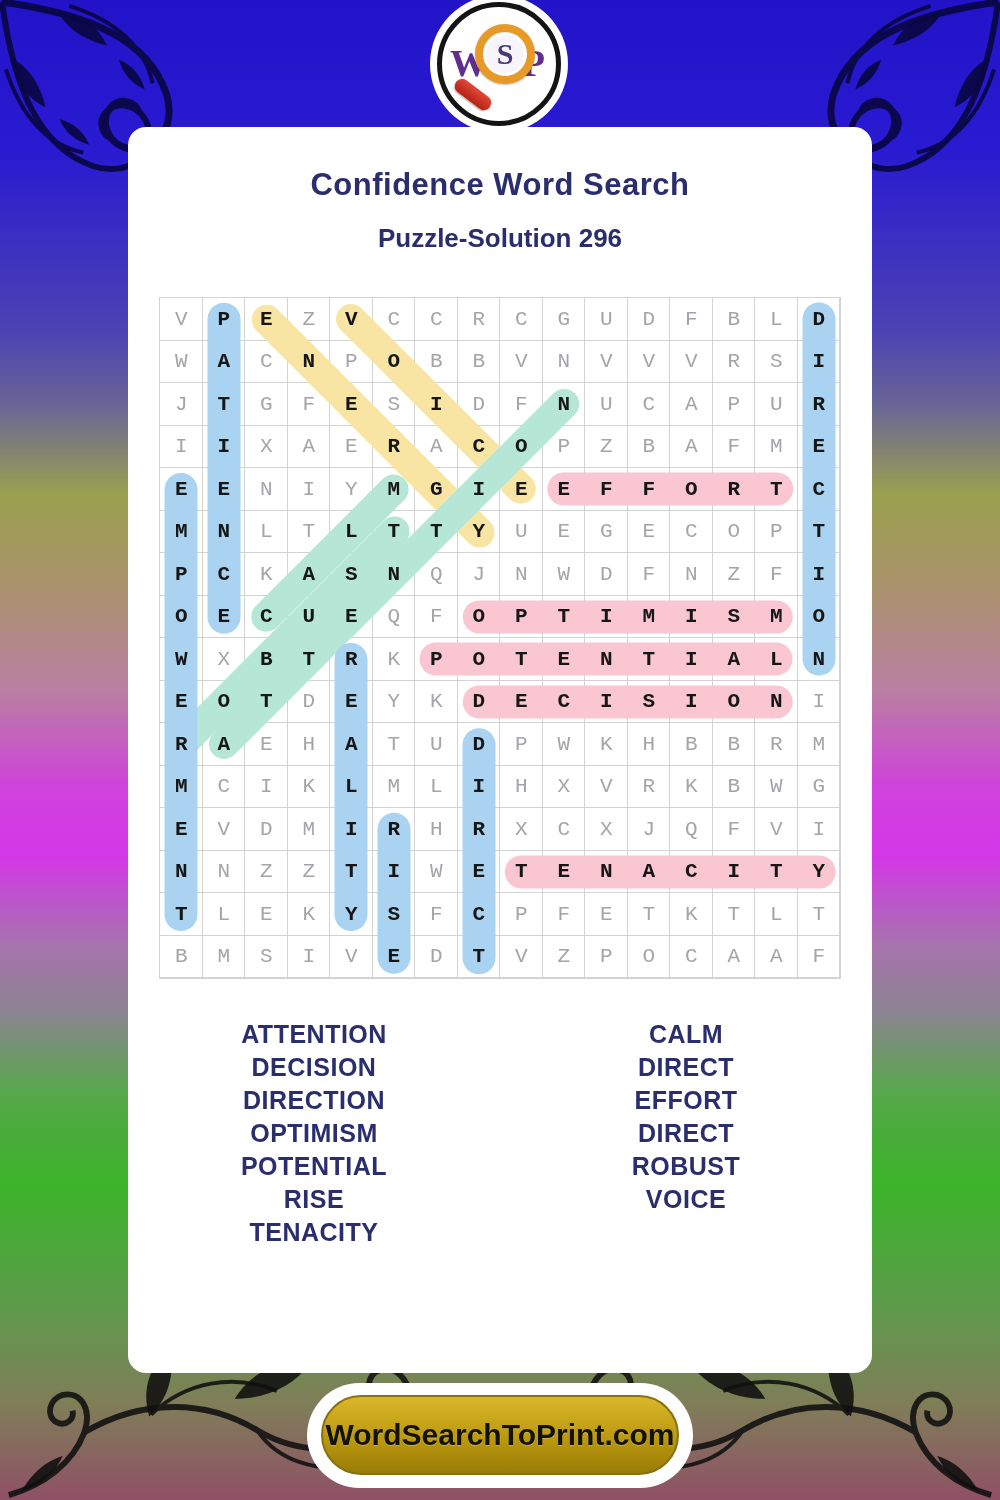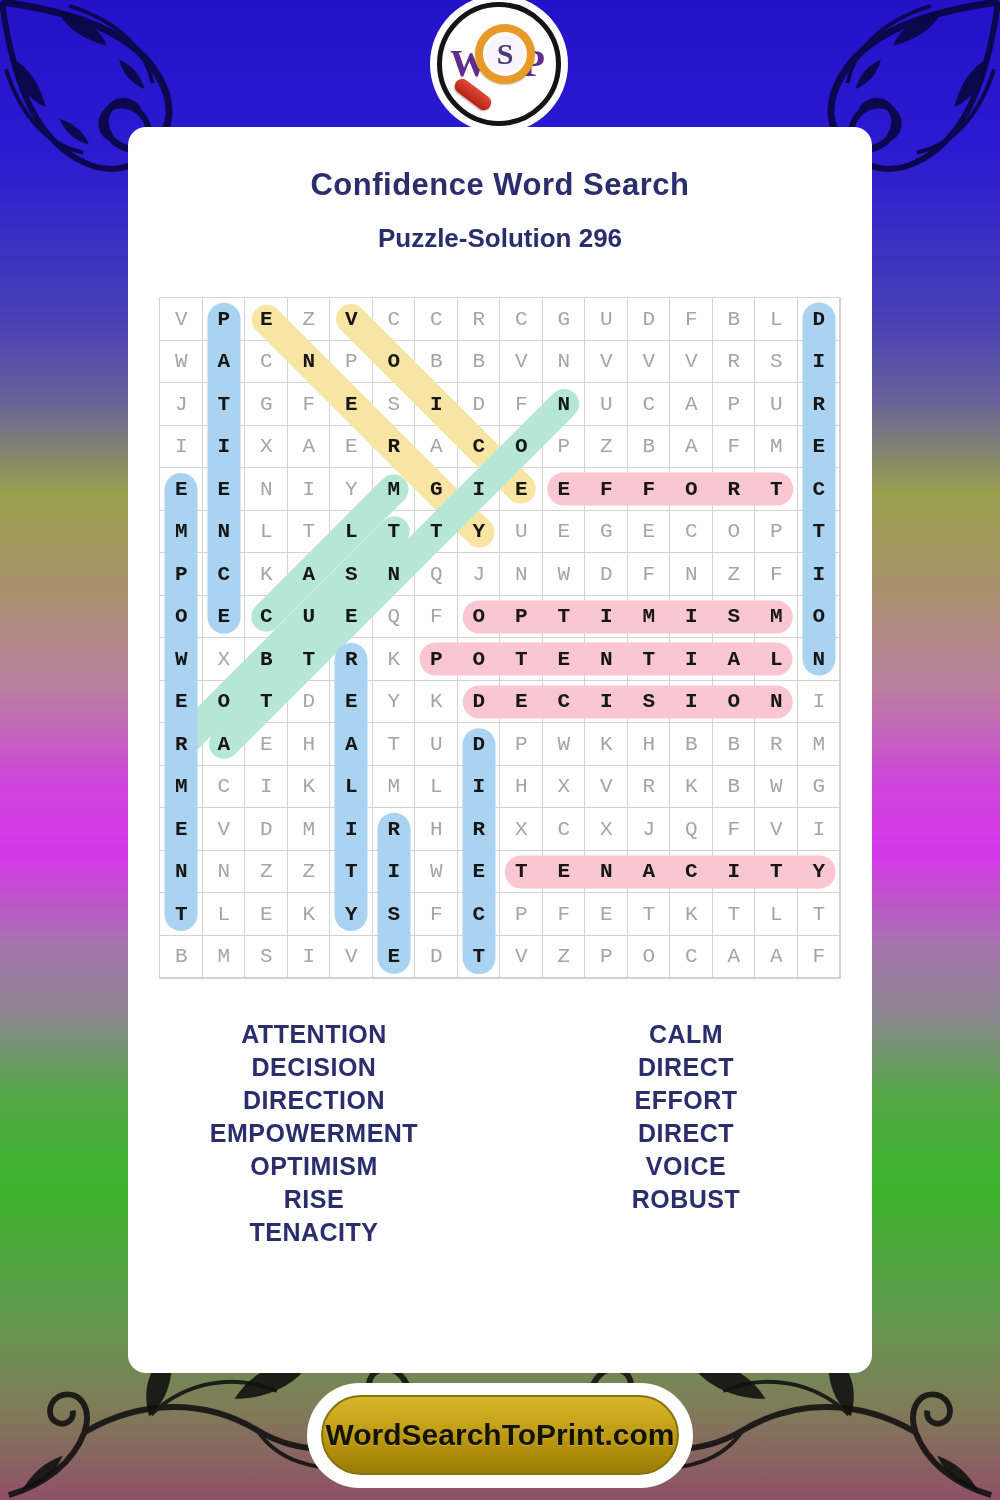--- a/index.html
+++ b/index.html
@@ -685,32 +685,32 @@
       <div class="letter" style="left: 510px; top: 637.5px; width: 42.5px; height: 42.5px;">C</div>
       <div class="letter" style="left: 552.5px; top: 637.5px; width: 42.5px; height: 42.5px;">A</div>
       <div class="letter" style="left: 595px; top: 637.5px; width: 42.5px; height: 42.5px;">A</div>
       <div class="letter" style="left: 637.5px; top: 637.5px; width: 42.5px; height: 42.5px;">F</div>
     </div>
   <div class="words">
     <div class="wcol" id="wcol-left">
         <div>ATTENTION</div>
         <div>DECISION</div>
         <div>DIRECTION</div>
-        <div>EMPOWERMENT</div>
         <div>OPTIMISM</div>
+        <div>POTENTIAL</div>
         <div>RISE</div>
         <div>TENACITY</div>
       </div>
     <div class="wcol" id="wcol-right">
         <div>CALM</div>
         <div>DIRECT</div>
         <div>EFFORT</div>
         <div>DIRECT</div>
+        <div>ROBUST</div>
         <div>VOICE</div>
-        <div>ROBUST</div>
       </div>
   </div>
 </div>
 
 <div class="logo">
   <span class="lw">W</span>
   <span class="lp">P</span>
   <div class="handle"></div>
   <div class="lens">
     <span class="ls">S</span>

